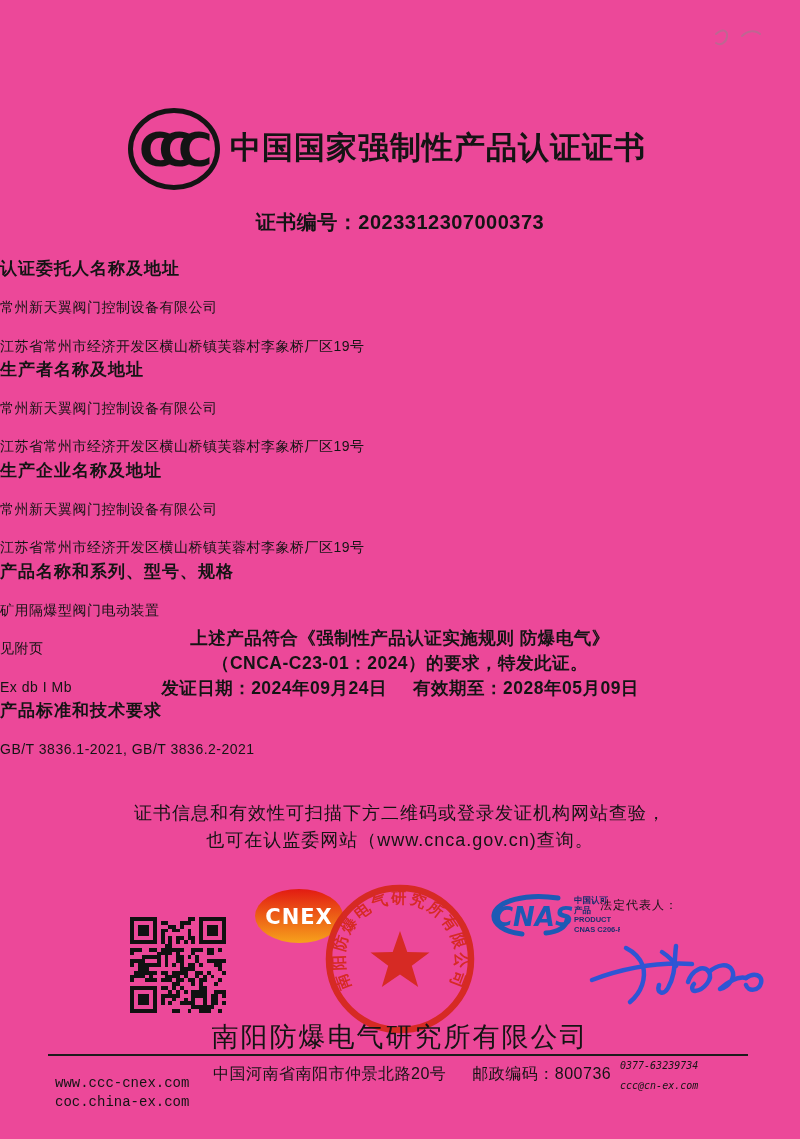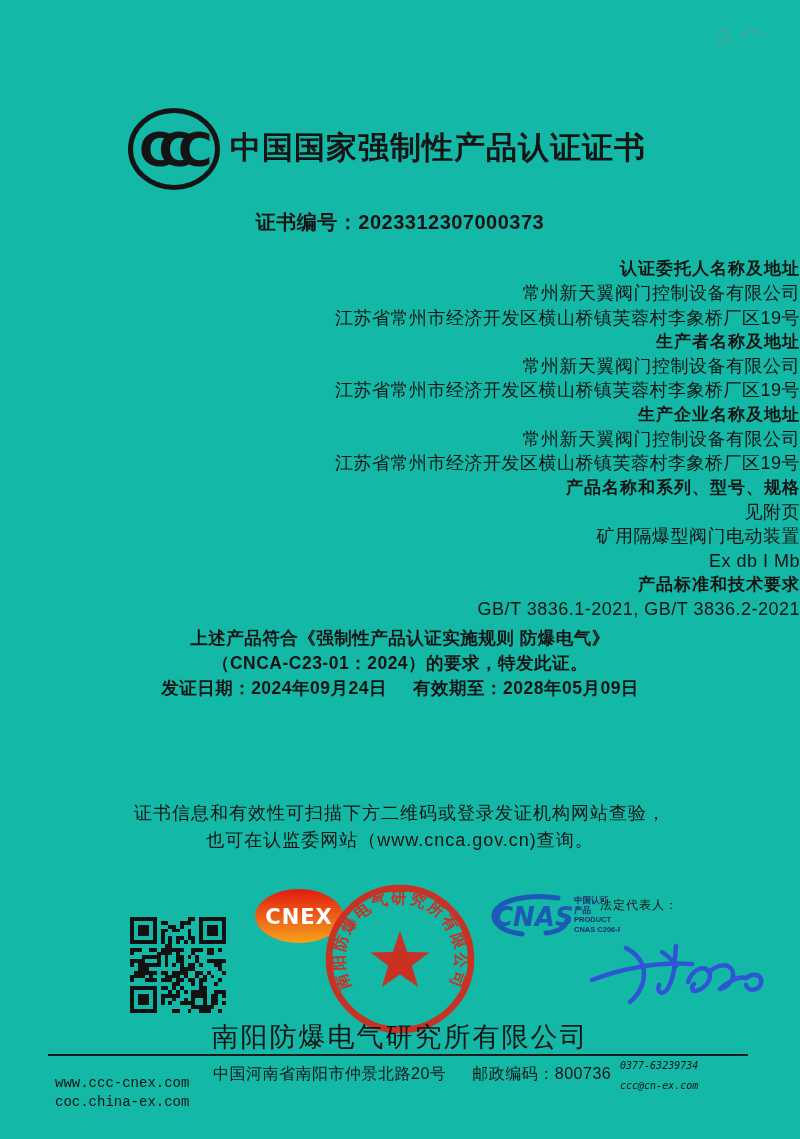--- a/index.html
+++ b/index.html
@@ -1,37 +1,37 @@
 <!DOCTYPE html>
 <html><head>
 <meta charset="utf-8">
 <style>
   html,body{margin:0;padding:0;background:#e8e8e8;}
   .page{
     position:relative;width:800px;height:1139px;margin:0 auto;
-    background:#14b8a6;overflow:hidden;
+    background:#ec4899;overflow:hidden;
     font-family:"Liberation Sans","DejaVu Sans",sans-serif;color:#141414;
   }
   
   .ccc-logo{position:absolute;left:126px;top:106px;width:96px;height:86px;}
   .title{
     position:absolute;left:230px;top:127px;width:390px;
     font-size:31px;font-weight:600;letter-spacing:1px;white-space:nowrap;
   }
   .certno{
     position:absolute;left:0;top:201px;width:100%;text-align:center;
     font-size:20px;font-weight:bold;letter-spacing:.5px;margin-top:8px;
   }
   
   .info{
-    position:absolute;left:0;top:257px;width:100%;text-align:right;
+    position:absolute;left:0;top:257px;width:100%;text-align:left;
     font-size:17px;line-height:24.3px;
   }
   .info .hd{font-weight:bold;font-size:17px;letter-spacing:1px;}
-  .info .ln{font-size:18px;letter-spacing:.5px;}
+  .info .ln{font-size:14px;letter-spacing:.5px;margin-top:14px;}
   
   .statement{
     position:absolute;left:0;top:626px;width:100%;text-align:center;
     font-size:17.5px;font-weight:bold;line-height:24.8px;letter-spacing:.5px;
   }
   .gap{display:inline-block;width:26px;}
   
   .notice{
     position:absolute;left:0;top:800px;width:100%;text-align:center;
     font-size:18px;line-height:27px;letter-spacing:1px;
@@ -85,22 +85,22 @@
     <div class="hd">认证委托人名称及地址</div>
     <div class="ln">常州新天翼阀门控制设备有限公司</div>
     <div class="ln">江苏省常州市经济开发区横山桥镇芙蓉村李象桥厂区19号</div>
     <div class="hd">生产者名称及地址</div>
     <div class="ln">常州新天翼阀门控制设备有限公司</div>
     <div class="ln">江苏省常州市经济开发区横山桥镇芙蓉村李象桥厂区19号</div>
     <div class="hd">生产企业名称及地址</div>
     <div class="ln">常州新天翼阀门控制设备有限公司</div>
     <div class="ln">江苏省常州市经济开发区横山桥镇芙蓉村李象桥厂区19号</div>
     <div class="hd">产品名称和系列、型号、规格</div>
+    <div class="ln">矿用隔爆型阀门电动装置</div>
     <div class="ln">见附页</div>
-    <div class="ln">矿用隔爆型阀门电动装置</div>
     <div class="ln">Ex db I Mb</div>
     <div class="hd">产品标准和技术要求</div>
     <div class="ln">GB/T 3836.1-2021, GB/T 3836.2-2021</div>
   </div>
 
   <div class="statement">
     <div>上述产品符合《强制性产品认证实施规则 防爆电气》</div>
     <div>（CNCA-C23-01：2024）的要求，特发此证。</div>
     <div>
       <span>发证日期：</span><span>2024年09月24日</span><span class="gap"></span><span>有效期至：</span><span>2028年05月09日</span>

